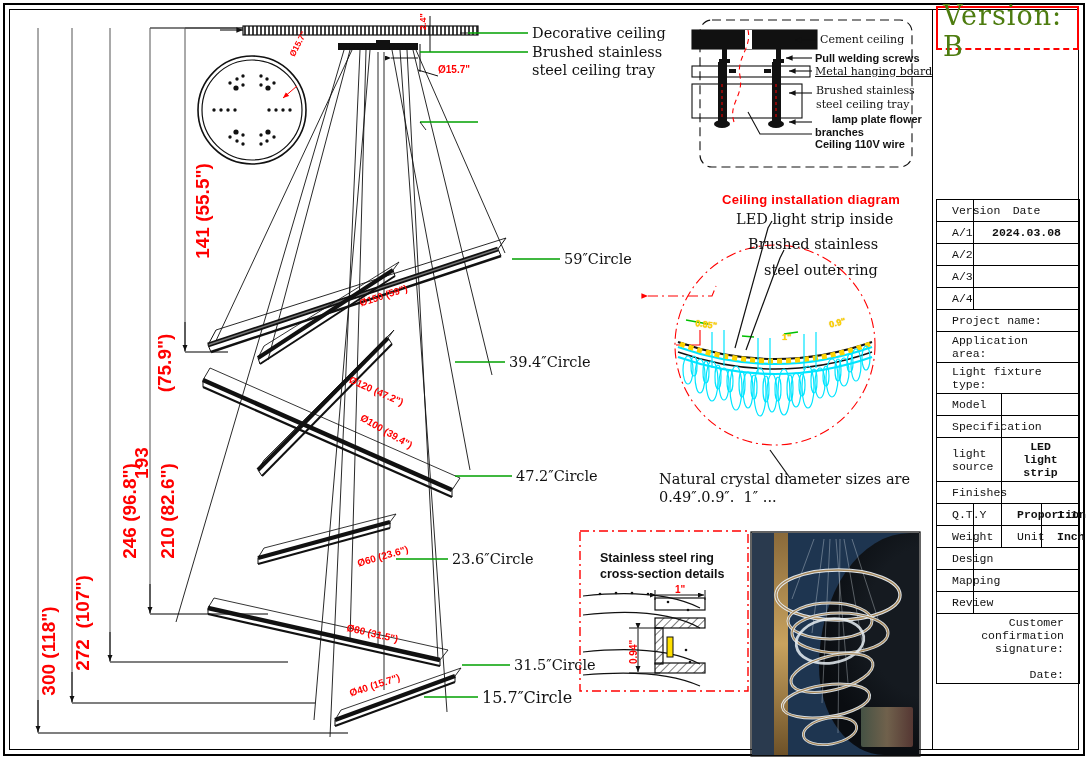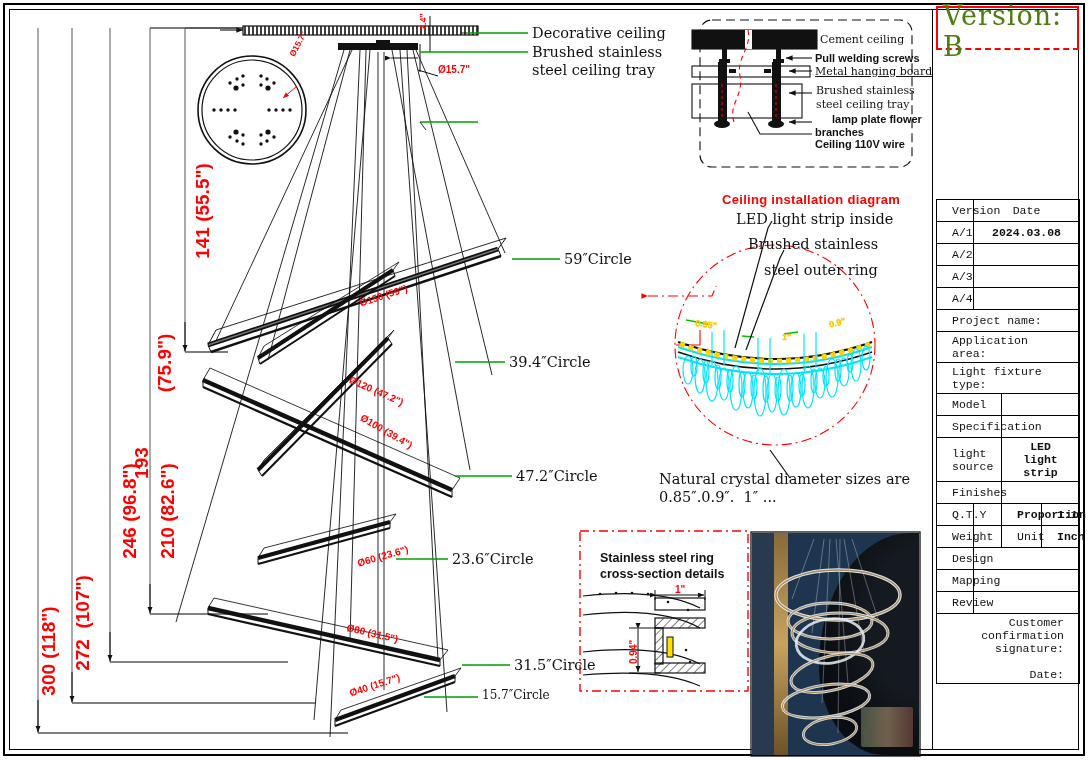--- a/index.html
+++ b/index.html
@@ -477,21 +477,21 @@
               font-family:'Liberation Sans',sans-serif;transform:rotate(-18deg);transform-origin:left top;">Ø40 (15.7")</div>
 
   <div class="lbl black" style="left:532px;top:25px;font-size:14.5px;">Decorative ceiling</div>
   <div class="lbl black" style="left:532px;top:44px;font-size:14.5px;">Brushed stainless</div>
   <div class="lbl black" style="left:532px;top:62px;font-size:14.5px;">steel ceiling tray</div>
   <div class="lbl black" style="left:564px;top:251px;font-size:14.5px;">59″Circle</div>
   <div class="lbl black" style="left:509px;top:354px;font-size:14.5px;">39.4″Circle</div>
   <div class="lbl black" style="left:516px;top:468px;font-size:14.5px;">47.2″Circle</div>
   <div class="lbl black" style="left:452px;top:551px;font-size:14.5px;">23.6″Circle</div>
   <div class="lbl black" style="left:514px;top:657px;font-size:14.5px;">31.5″Circle</div>
-  <div class="lbl black" style="left:482px;top:689px;font-size:12px;">15.7″Circle</div>
+  <div class="lbl black" style="left:482px;top:689px;font-size:16px;">15.7″Circle</div>
 
   <div class="lbl black" style="left:820px;top:34px;font-size:11px;">Cement ceiling</div>
   <div class="lbl black sans" style="left:815px;top:52px;font-size:11px;font-weight:bold;">Pull welding screws</div>
   <div class="lbl black" style="left:815px;top:66px;font-size:11px;text-decoration:underline;">Metal hanging board</div>
   <div class="lbl black" style="left:816px;top:85px;font-size:11px;">Brushed stainless</div>
   <div class="lbl black" style="left:816px;top:99px;font-size:11px;">steel ceiling tray</div>
   <div class="lbl black sans" style="left:832px;top:113px;font-size:11px;font-weight:bold;">lamp plate flower</div>
   <div class="lbl black sans" style="left:815px;top:126px;font-size:11px;font-weight:bold;">branches</div>
   <div class="lbl black sans" style="left:815px;top:138px;font-size:11px;font-weight:bold;text-align:center;">Ceiling 110V wire</div>
   <div class="lbl red sans" style="left:722px;top:148px;font-size:13px;font-weight:bold;letter-spacing:.3px;margin-top:44px;">Ceiling installation diagram</div>
@@ -501,21 +501,21 @@
   <div class="lbl black" style="left:764px;top:254px;font-size:14.5px;margin-top:8px;">steel outer ring</div>
   <div class="lbl" style="left:696px;top:318px;font-size:9px;font-weight:bold;color:#ffd400;
               font-family:'Liberation Sans',sans-serif;transform:rotate(8deg);transform-origin:left top;
               text-shadow:0 0 1px #d0a000;">0.85"</div>
   <div class="lbl" style="left:782px;top:332px;font-size:9px;font-weight:bold;color:#ffd400;
               font-family:'Liberation Sans',sans-serif;text-shadow:0 0 1px #d0a000;">1"</div>
   <div class="lbl" style="left:828px;top:320px;font-size:9px;font-weight:bold;color:#ffd400;
               font-family:'Liberation Sans',sans-serif;transform:rotate(-14deg);transform-origin:left top;
               text-shadow:0 0 1px #d0a000;">0.9"</div>
   <div class="lbl black" style="left:659px;top:471px;font-size:14.5px;">Natural crystal diameter sizes are</div>
-  <div class="lbl black" style="left:659px;top:489px;font-size:14.5px;">0.85″.0.9″.  1″ ...</div>
+  <div class="lbl black" style="left:659px;top:489px;font-size:14.5px;">0.49″.0.9″.  1″ ...</div>
 
   <div class="lbl black sans" style="left:600px;top:551px;font-size:12.5px;font-weight:bold;">Stainless steel ring</div>
   <div class="lbl black sans" style="left:600px;top:567px;font-size:12.5px;font-weight:bold;">cross-section details</div>
   <div class="lbl red" style="left:675px;top:584px;font-size:10px;font-weight:bold;
               font-family:'Liberation Sans',sans-serif;">1"</div>
   <div class="lbl red" style="left:628px;top:664px;font-size:10px;font-weight:bold;
               font-family:'Liberation Sans',sans-serif;transform:rotate(-90deg);transform-origin:left top;">0.94"</div>
 
   <div class="titleblock"></div>
   <div class="redline-t"></div>

